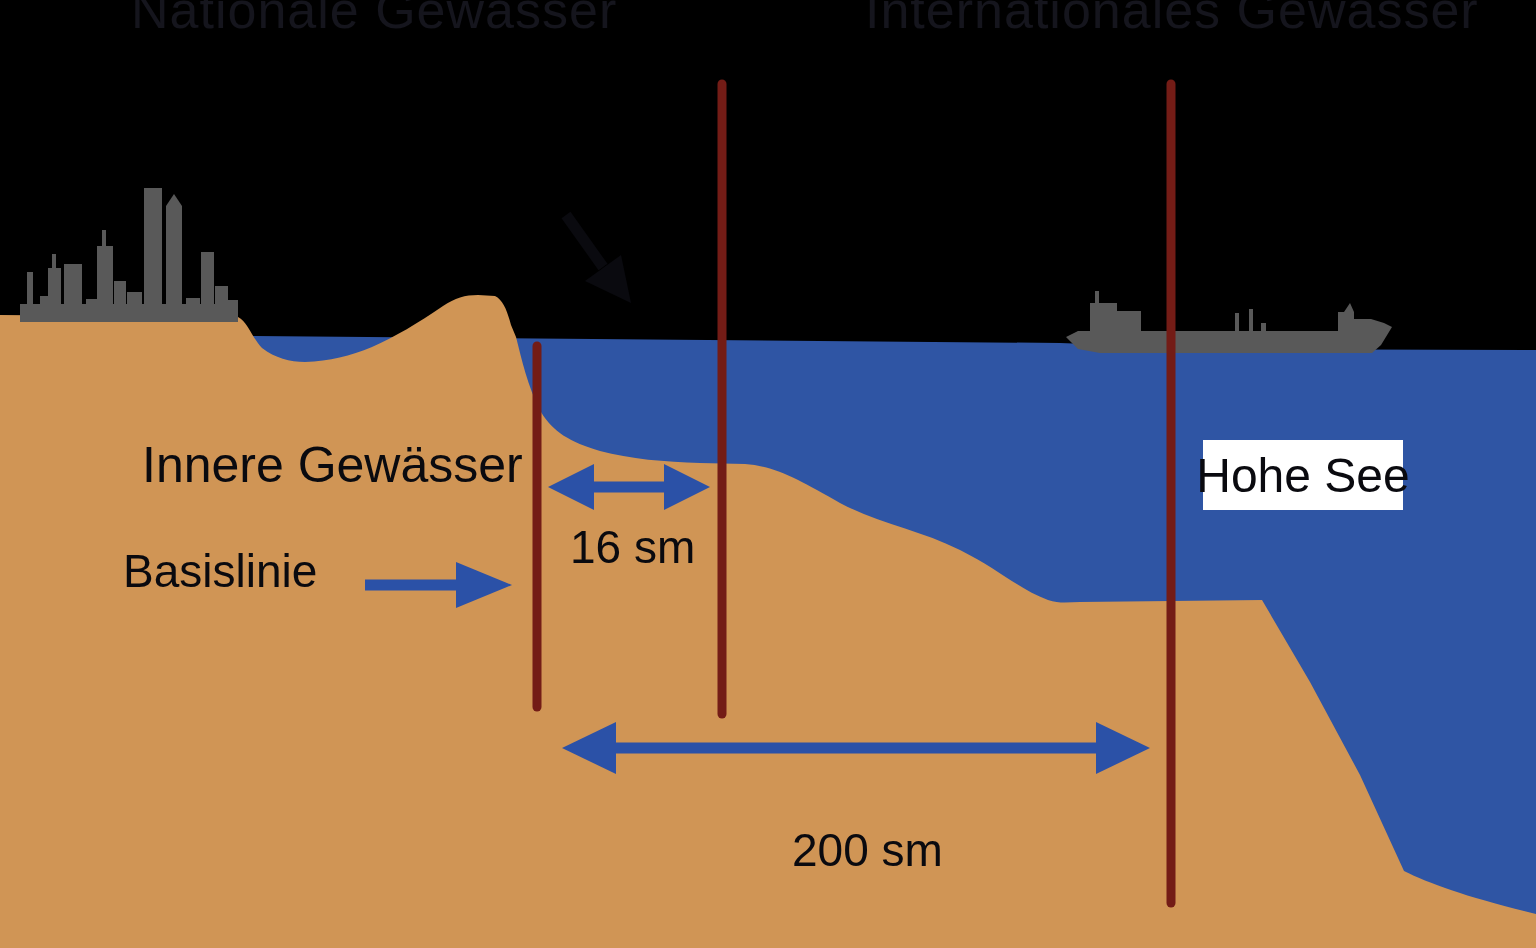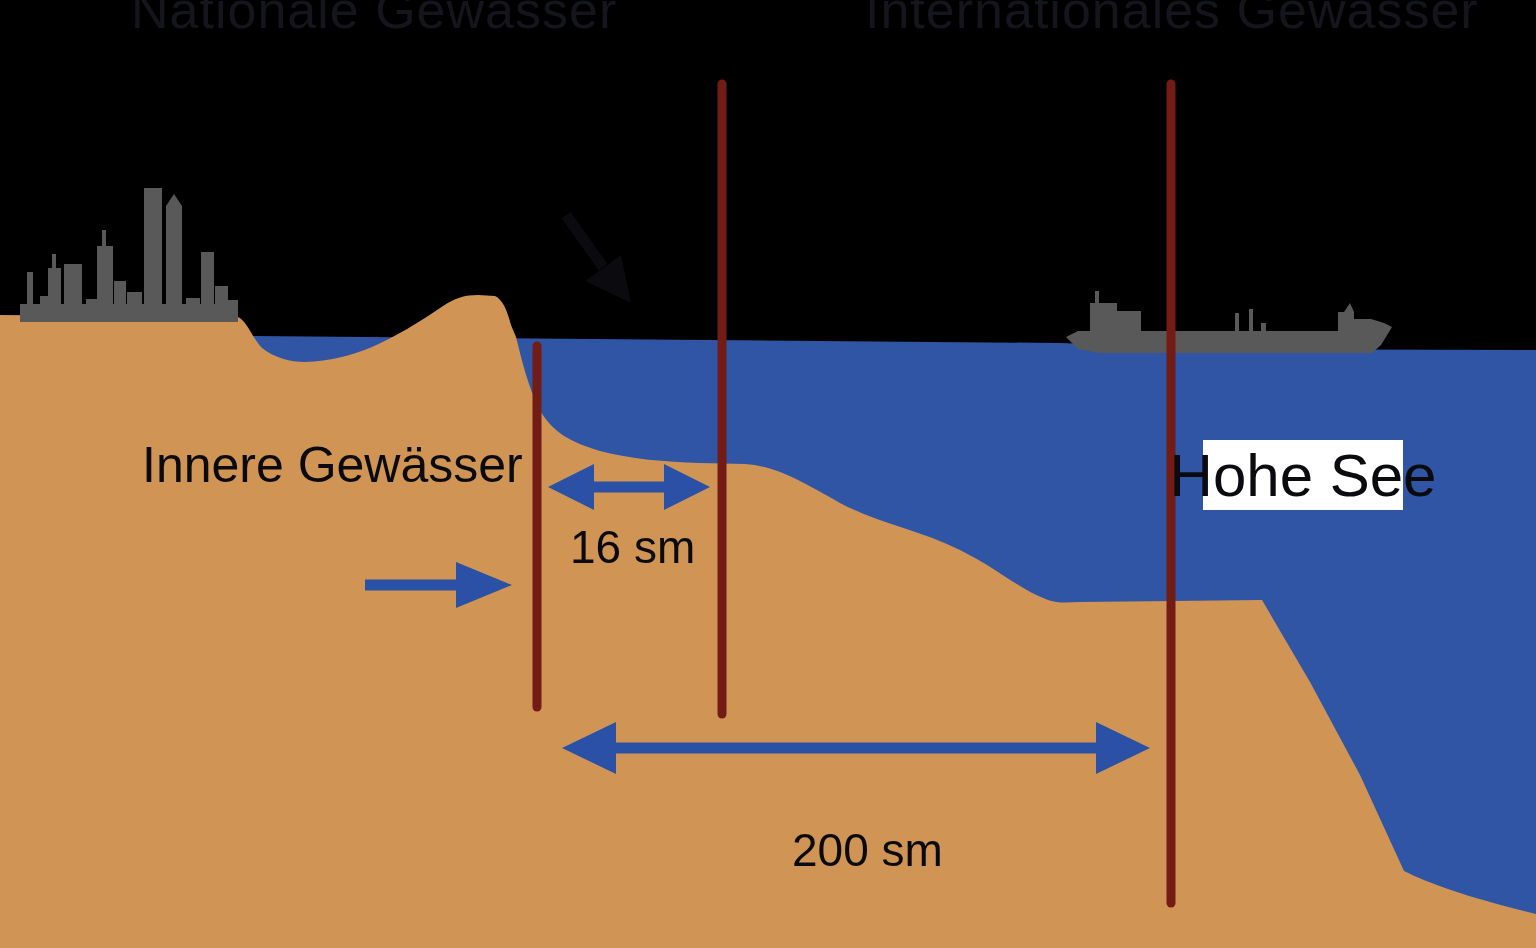--- a/index.html
+++ b/index.html
@@ -26,21 +26,21 @@
   .small-lbl{font-size:46px;color:var(--c-body_text,#0A0A0F);}
 
   .zone-box{
     position:absolute;
     background:var(--c-box_bg,#fff);
     color:var(--c-body_text,#0A0A0F);
     display:flex;align-items:center;justify-content:center;
     white-space:nowrap;
   }
   #awz-box{left:837px;top:410px;width:195px;height:75px;font-size:56px;}
-  #hohesee-box{left:1203px;top:440px;width:200px;height:70px;font-size:60px;}
+  #hohesee-box{left:1203px;top:440px;width:200px;height:70px;font-size:48px;}
 
   #title-national{left:131px;top:-16px;}
   #title-international{left:865px;top:-16px;}
   #label-kuestenmmer{left:323px;top:116px;}
   #label-innere{left:142px;top:412px;margin-top:28px;}
   #label-basislinie{left:123px;top:548px;}
   #label-12sm{left:570px;top:524px;}
   #label-200sm{left:792px;top:800px;margin-top:27px;}
 </style>
 </head>
@@ -132,20 +132,21 @@
     </g>
   </svg>
 
   <div class="lbl title" id="title-national">Nationale Gewässer</div>
 
   <div class="lbl title" id="title-international">Internationales Gewässer</div>
 
 
   <div class="lbl body-lbl" id="label-innere">Innere Gewässer</div>
 
+  <div class="lbl small-lbl" id="label-basislinie">Basislinie</div>
 
   <div class="lbl small-lbl" id="label-12sm">16 sm</div>
 
   <div class="lbl small-lbl" id="label-200sm">200 sm</div>
 
 
   <div class="zone-box" id="hohesee-box">
     <span>Hohe See</span>
   </div>
 

